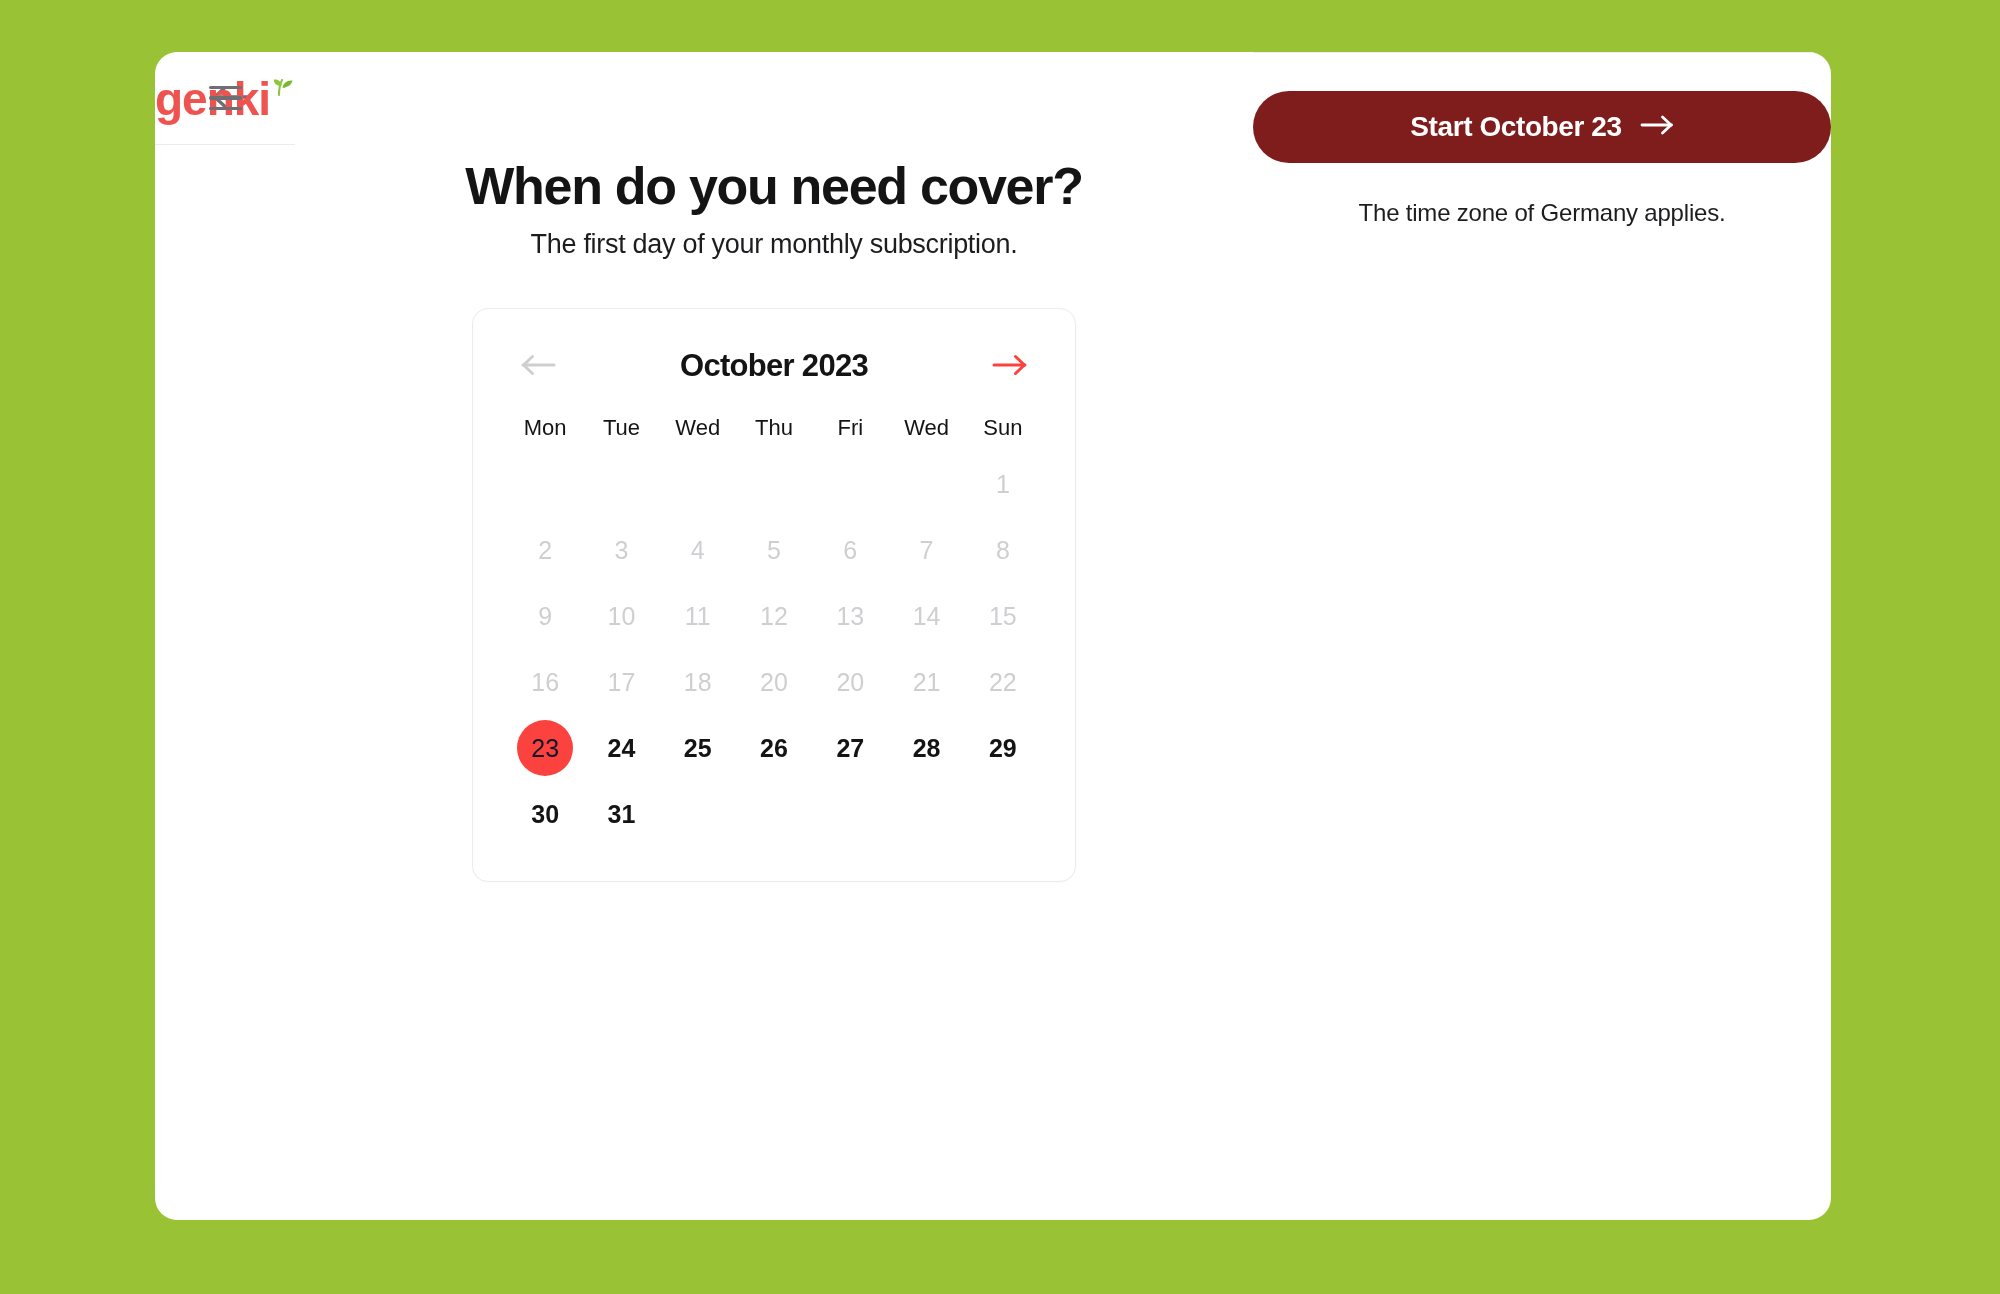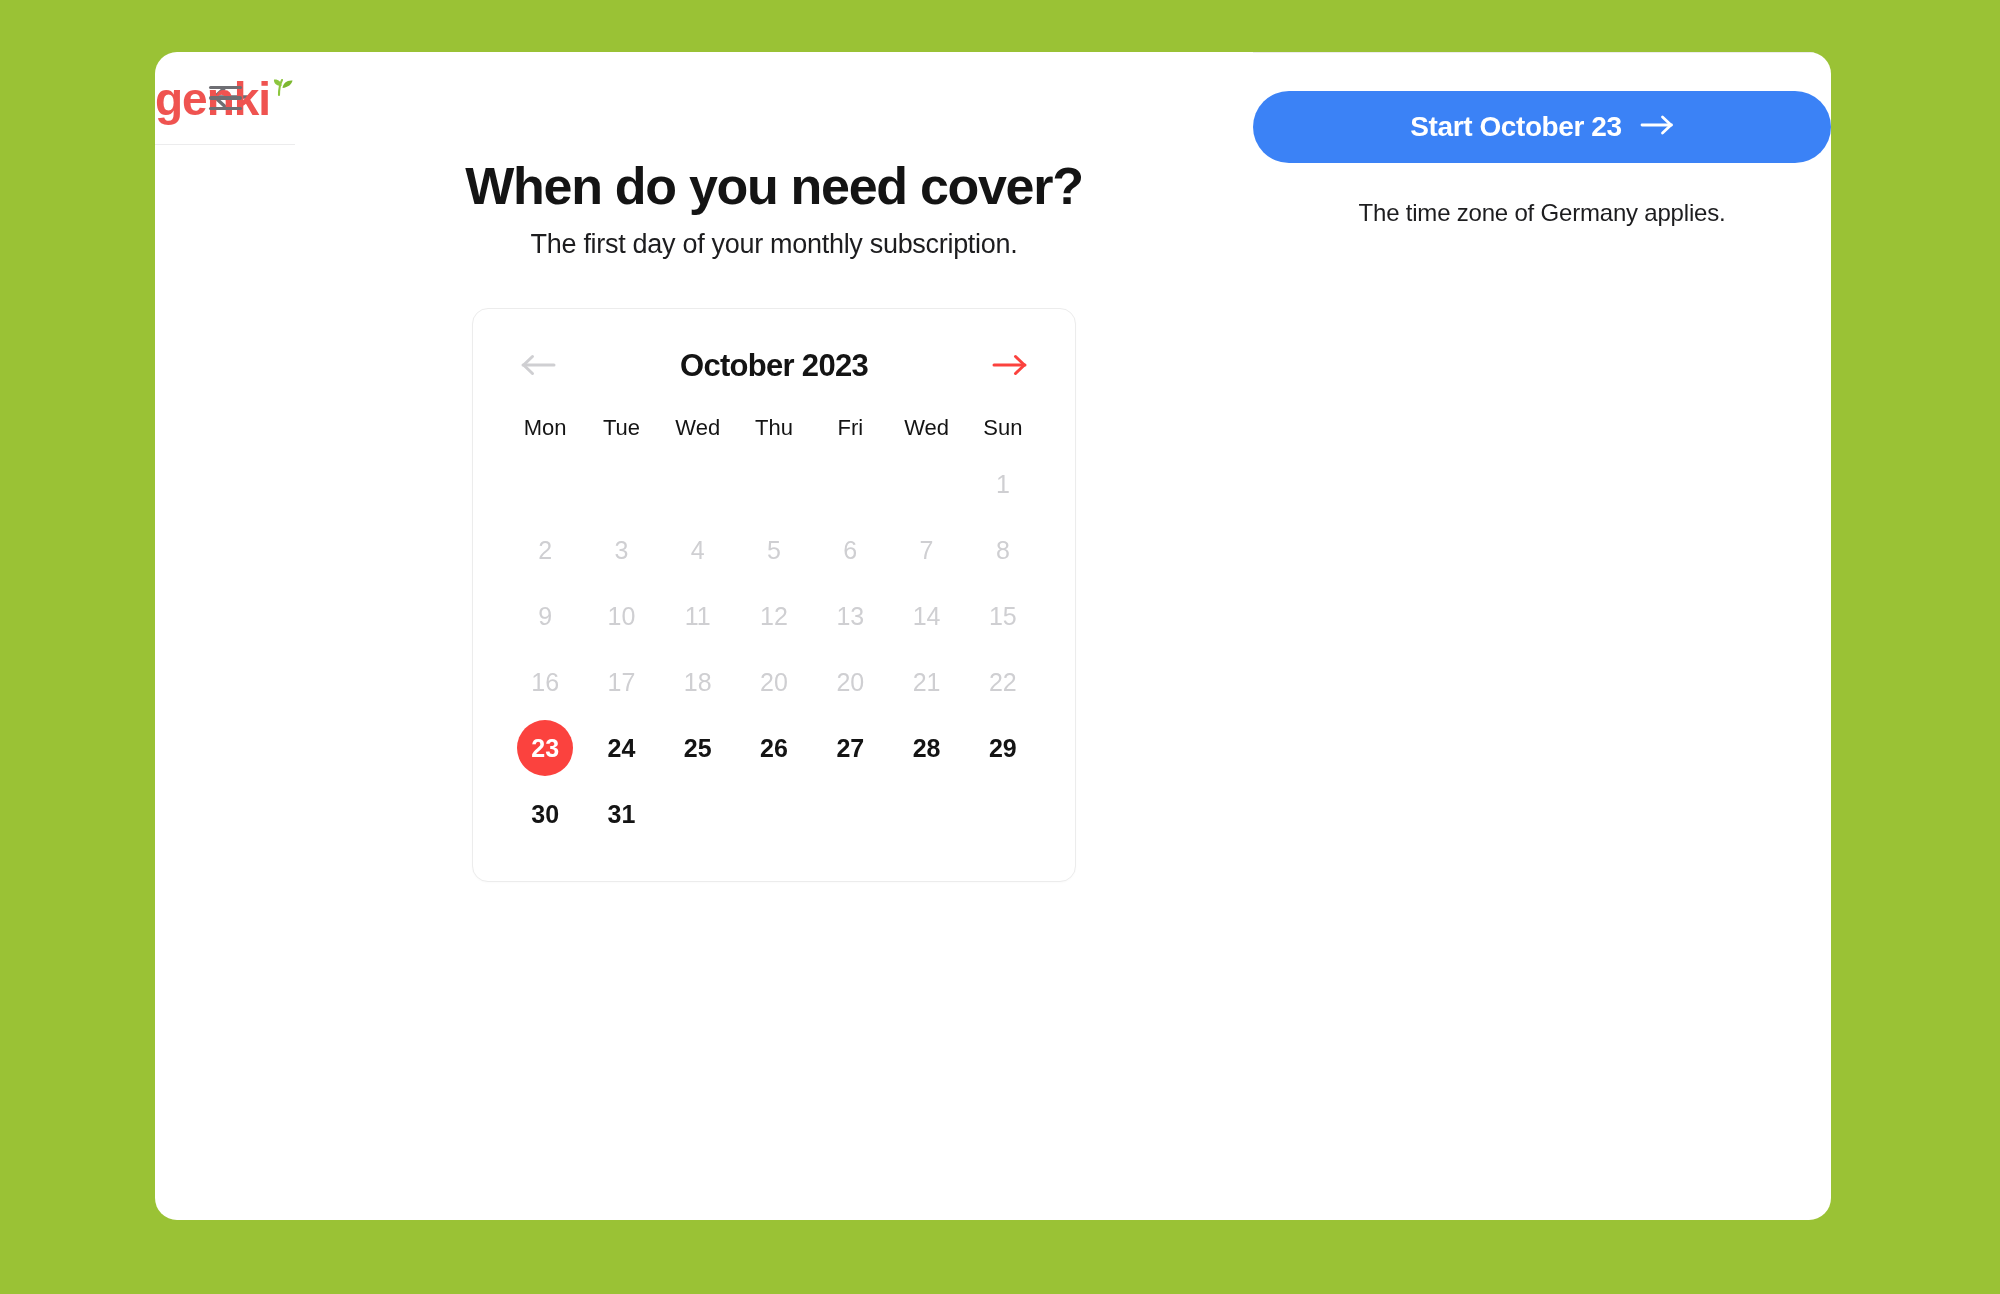--- a/index.html
+++ b/index.html
@@ -198,39 +198,39 @@
   }
 
   .day.enabled {
     color: #141414;
     font-weight: 700;
     cursor: pointer;
   }
 
   .day.selected {
     background: #fb423e;
-    color: #ffffff;
-    font-weight: 700;
+    color: #0f172a;
+    font-weight: 400;
     cursor: pointer;
   }
 
   
   .footer {
     flex: 0 0 auto;
     border-top: 1px solid #ececed;
     padding: 38px 0 36px 0;
     display: flex;
     flex-direction: column;
     align-items: center;
   }
 
   .cta-button {
     width: 578px;
     height: 72px;
-    background: #3b82f6;
+    background: #7f1d1d;
     border: none;
     border-radius: 36px;
     color: #ffffff;
     font-family: "Liberation Sans", sans-serif;
     font-size: 28px;
     font-weight: 700;
     letter-spacing: -0.4px;
     display: flex;
     align-items: center;
     justify-content: center;

